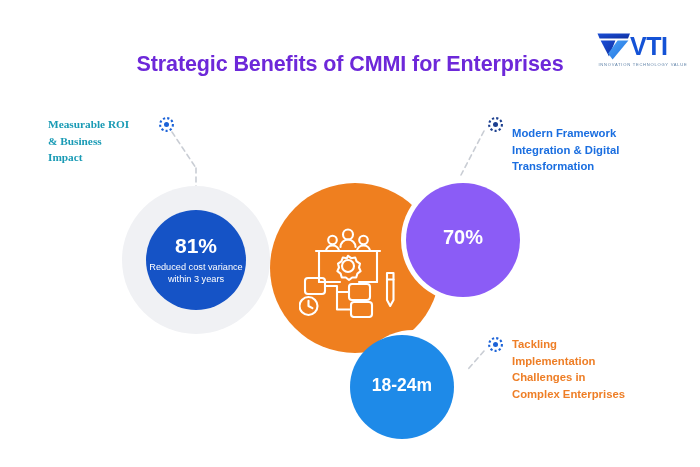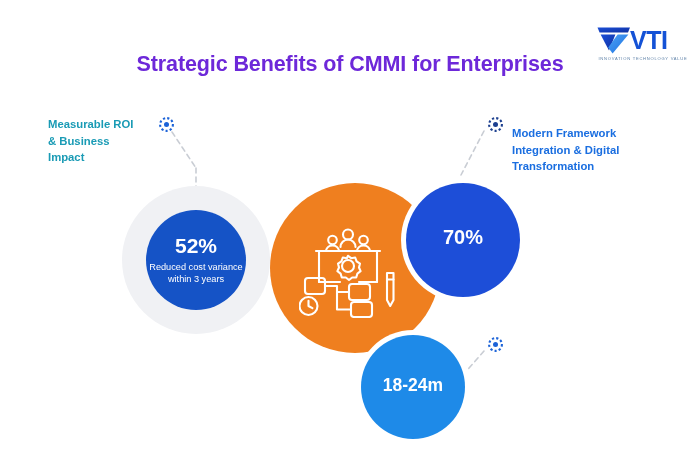--- a/index.html
+++ b/index.html
@@ -5,21 +5,21 @@
   * { box-sizing: border-box; margin: 0; padding: 0; }
   html, body {
     width: 700px; height: 467px;
     background: #ffffff;
     font-family: "Liberation Sans", sans-serif;
     overflow: hidden;
   }
   #stage { position: relative; width: 700px; height: 467px; background: #ffffff; }
 
   
-  #logo { position: absolute; left: 597px; top: 26px; width: 92px; height: 40px; }
+  #logo { position: absolute; left: 597px; top: 32px; width: 92px; height: 40px; }
   #logo-mark { position: absolute; left: 0; top: 0; width: 34px; height: 28px; }
   #logo-word {
     position: absolute; left: 33px; top: 1px;
     font-size: 25px; font-weight: bold; letter-spacing: -0.5px;
     color: #1452d6; line-height: 26px;
   }
   #logo-tag {
     position: absolute; left: 0; top: 30px; width: 92px;
     font-size: 4.1px; letter-spacing: 0.75px; color: #5b7fa6;
     white-space: nowrap; text-align: center; line-height: 6px;
@@ -61,42 +61,42 @@
     background: #ef7f1f;
   }
   #process-icon {
     position: absolute; left: 299px; top: 226px;
     width: 98px; height: 92px;
   }
 
   #halo-topright { left: 401px; top: 178px; width: 124px; height: 124px; background: #ffffff; }
   #bubble-topright {
     left: 406px; top: 183px; width: 114px; height: 114px;
-    background: #1d4ed8;
+    background: #8b5cf6;
   }
   #bubble-topright .big { font-size: 20px; margin-bottom: 5px; }
   #bubble-topright .sub { font-size: 8.4px; width: 106px; }
 
   #halo-bottom { left: 356px; top: 330px; width: 114px; height: 114px; background: #ffffff; }
   #bubble-bottom {
-    left: 361px; top: 335px; width: 104px; height: 104px;
+    left: 350px; top: 335px; width: 104px; height: 104px;
     background: #1e8ae8;
   }
   #bubble-bottom .big { font-size: 17.5px; margin-bottom: 4px; }
   #bubble-bottom .sub { font-size: 8.4px; width: 98px; }
 
   
   .callout { position: absolute; }
   .callout .ctext {
     font-size: 11.3px; font-weight: bold; line-height: 16.5px;
     white-space: pre-line;
   }
   .dot-icon { position: absolute; width: 17px; height: 17px; }
 
-  #callout-roi { left: 48px; top: 116px; width: 120px; }
+  #callout-roi { left: 48px; top: 116px; width: 120px; font-family: Liberation Serif, serif; }
   #callout-roi .ctext { color: #1a9bb5; }
   #icon-roi { left: 158px; top: 116px; }
 
   #callout-modern { left: 512px; top: 116px; width: 175px; margin-top: 9px; }
   #callout-modern .ctext { color: #1a6ee0; }
   #icon-modern { left: 487px; top: 116px; }
 
   #callout-tackling { left: 512px; top: 336px; width: 175px; }
   #callout-tackling .ctext { color: #ee7e26; }
   #icon-tackling { left: 487px; top: 336px; }
@@ -137,21 +137,21 @@
       <path d="M20.6 8.6 L31.4 8.6 L15.6 27.6 L11.2 21.6 Z" fill="url(#lgB)"></path>
     </svg>
     <div id="logo-word">VTI</div>
     <div id="logo-tag">INNOVATION TECHNOLOGY VALUE</div>
   </div>
 
   <h1 id="title">Strategic Benefits of CMMI for Enterprises</h1>
 
   <div class="halo" id="halo-left"></div>
   <div class="bubble" id="bubble-left">
-    <div class="big">52%</div>
+    <div class="big">81%</div>
     <div class="sub">Reduced cost variance
 within 3 years</div>
   </div>
 
   <div id="orange-circle"></div>
   <svg id="process-icon" viewBox="0 0 98 92">
     <g fill="none" stroke="#ffffff" stroke-width="2.1" stroke-linejoin="round" stroke-linecap="round">
 
       <circle cx="49" cy="8.5" r="5"></circle>
       <path d="M41.5 21 A7.5 7.5 0 0 1 56.5 21"></path>
@@ -210,14 +210,20 @@
   <div class="callout" id="callout-modern">
     <div class="ctext">Modern Framework
 Integration &amp; Digital
 Transformation</div>
   </div>
 
   <svg class="dot-icon" id="icon-tackling" viewBox="0 0 17 17">
     <circle cx="8.5" cy="8.5" r="6.4" fill="none" stroke="#1c63d8" stroke-width="2.1" stroke-dasharray="2.2 2.1"></circle>
     <circle cx="8.5" cy="8.5" r="2.5" fill="#1c63d8"></circle>
   </svg>
+  <div class="callout" id="callout-tackling">
+    <div class="ctext">Tackling
+Implementation
+Challenges in
+Complex Enterprises</div>
+  </div>
 
 </div>
 
 </body></html>

